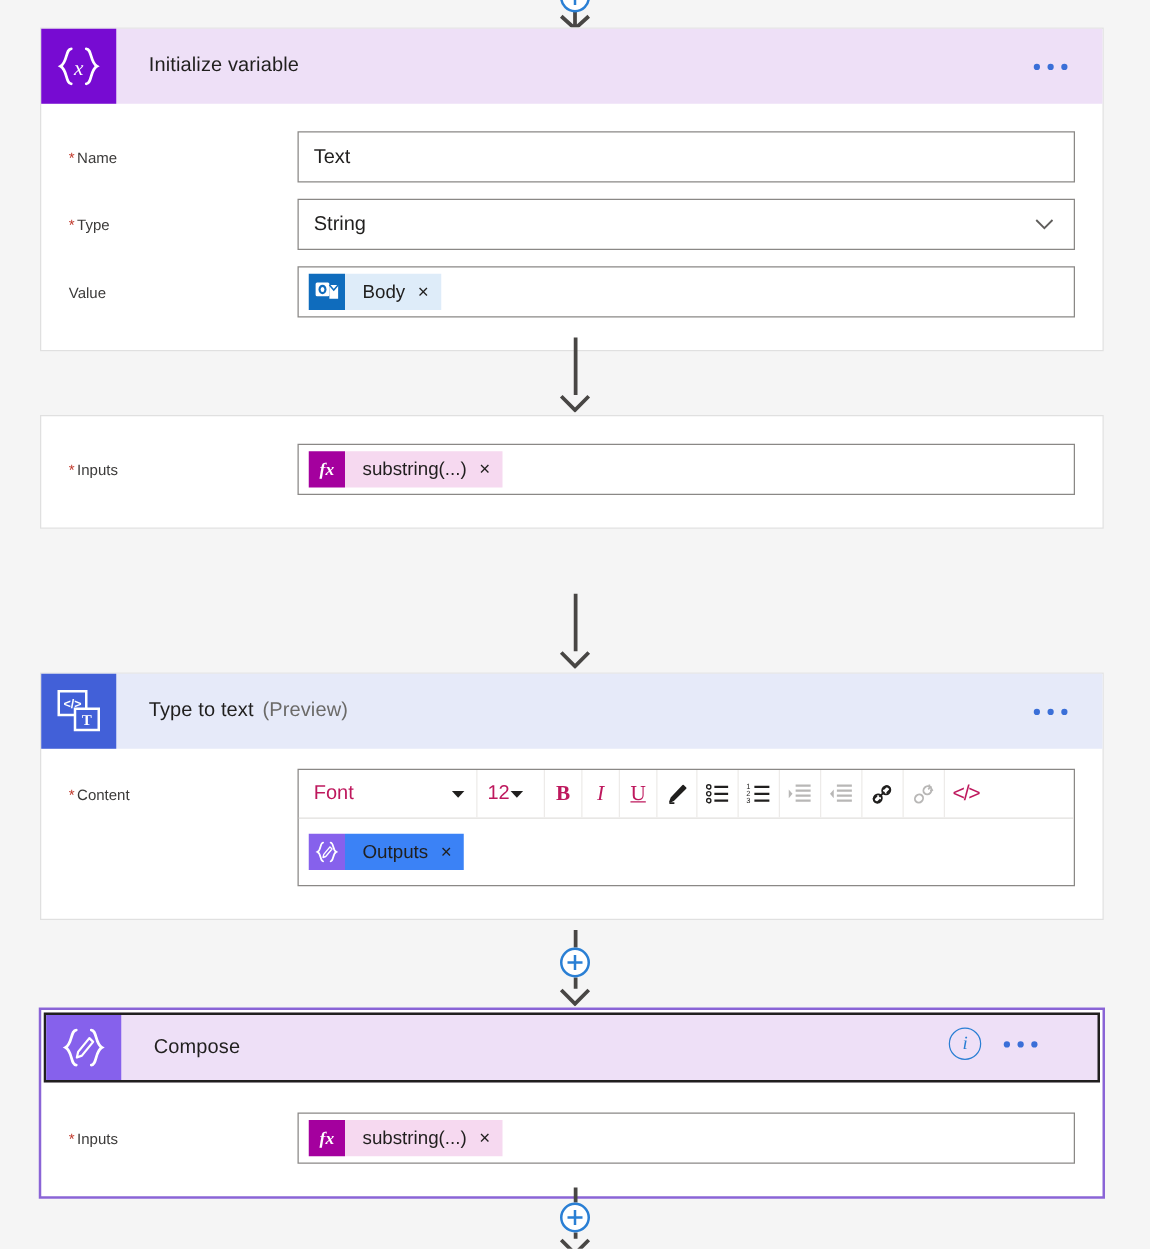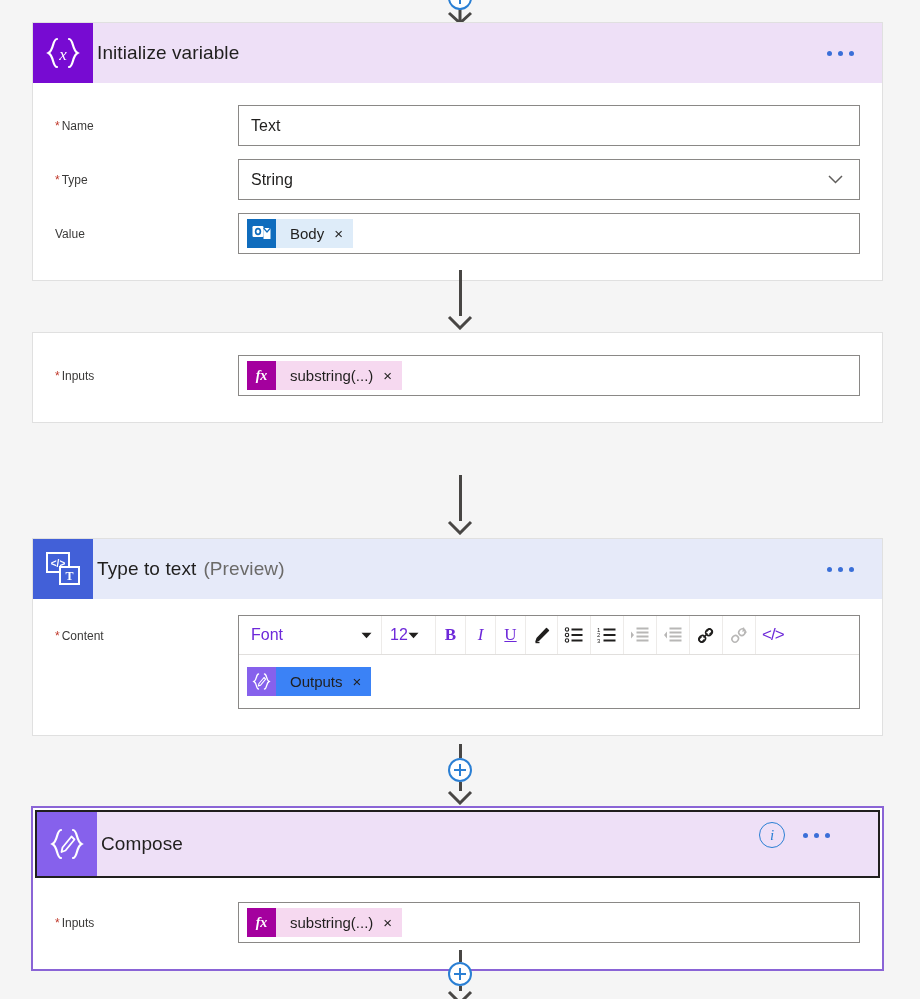--- a/index.html
+++ b/index.html
@@ -59,35 +59,35 @@
   }
   .card-header {
     display: flex; align-items: stretch;
     height: 60px;
     background: #eee0f7;
   }
   .card-header.html2text { background: #e6eaf9; }
   .card-header.selected-hdr {
     border: 2px solid #201f1e;
     margin: 2px;
-    height: 68px;
+    height: 56px;
   }
   .card-icon {
     width: 60px; flex: none;
     display: flex; align-items: center; justify-content: center;
     color: #ffffff;
   }
   .icon-initvar  { background: #770bd2; }
   .icon-compose  { background: #8661ec; }
   .icon-html     { background: #4260d8; }
   .card-title {
     flex: 1 1 auto;
     display: flex; align-items: center;
-    padding-left: 4px;
-    font-size: 19px;
+    padding-left: 26px;
+    font-size: 16px;
     color: #201f1e;
     letter-spacing: .1px;
   }
   .card-title .preview {
     color: #6b6a68; margin-left: 7px;
   }
   .hdr-actions {
     display: flex; align-items: center; gap: 16px;
     padding-right: 26px;
   }
@@ -167,21 +167,21 @@
     border: 1px solid #8a8886; background: #fff;
   }
   .rte-toolbar {
     display: flex; align-items: stretch; height: 39px;
     border-bottom: 1px solid #e1dfdd;
   }
   .rte-btn {
     min-width: 30px; padding: 0 6px;
     display: flex; align-items: center; justify-content: center;
     border-right: 1px solid #edebe9;
-    cursor: pointer; color: #6d28d9;
+    cursor: pointer; color: #be185d;
   }
   .rte-btn.dim { color: #b8b7b6; }
   .rte-font {
     width: 143px; justify-content: space-between; padding: 0 9px 0 12px;
     font-size: 16px;
   }
   .rte-size {
     width: 54px; justify-content: flex-start; padding: 0 7px 0 8px;
     font-size: 16px;
   }

